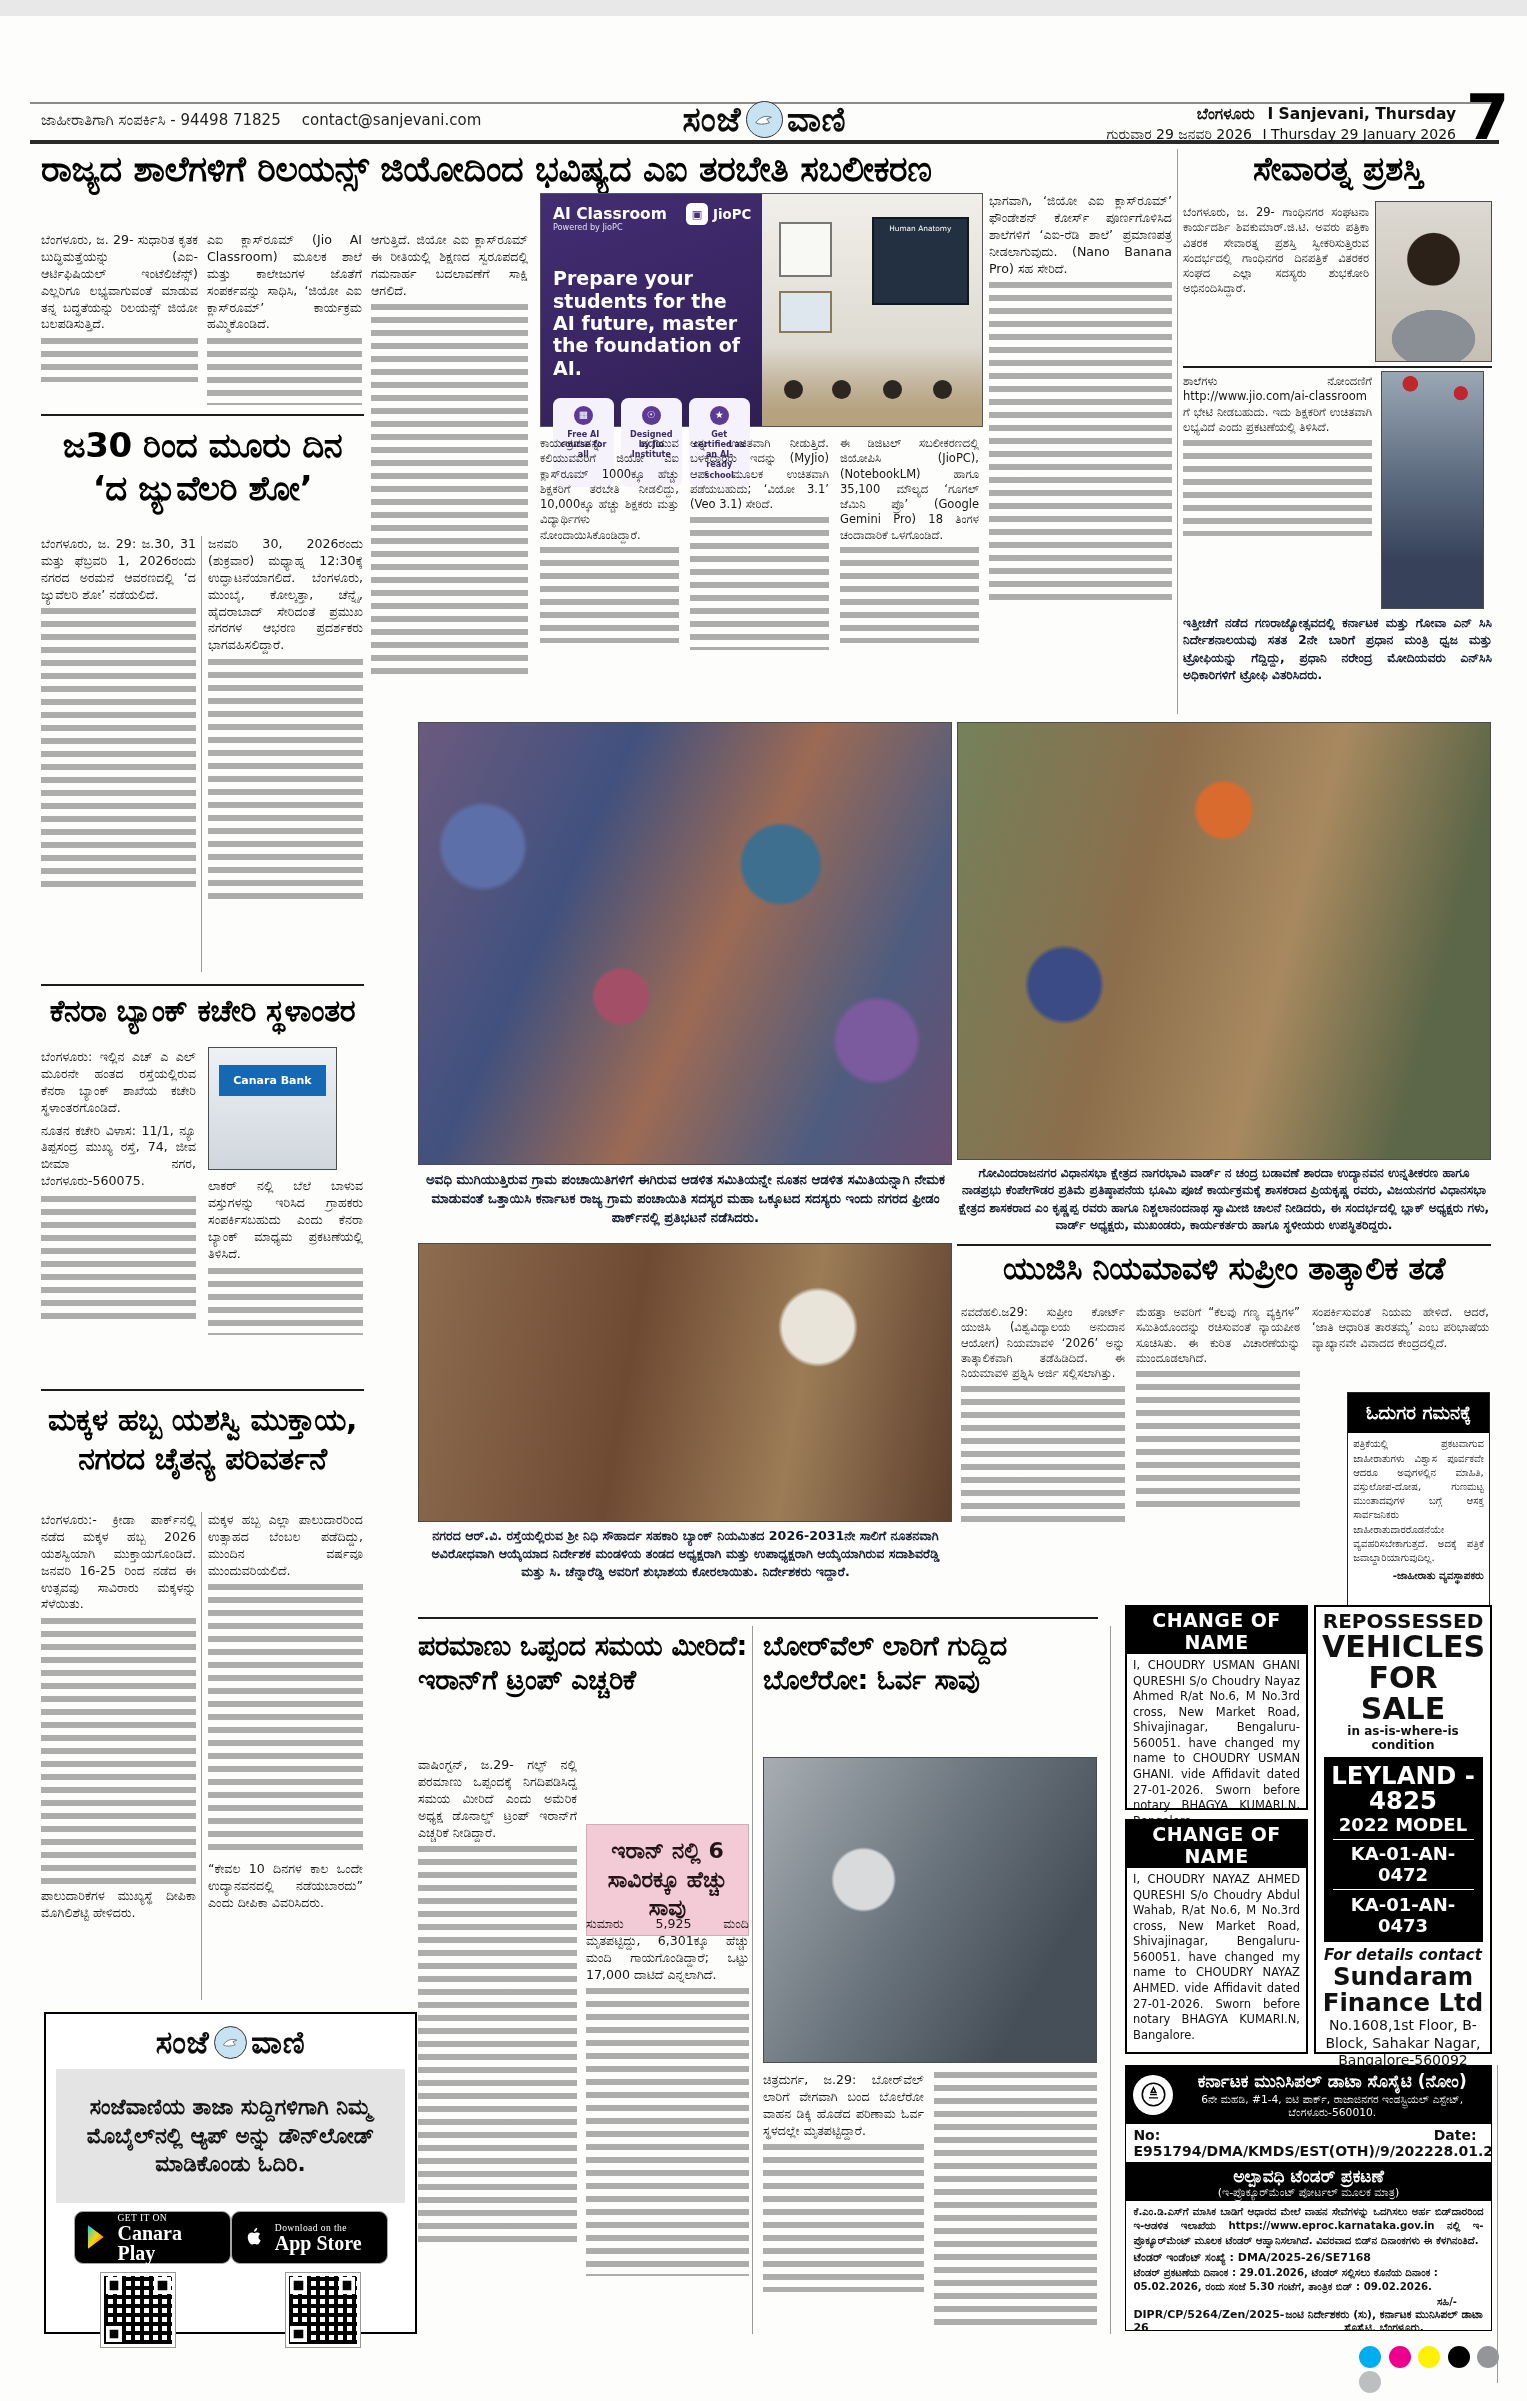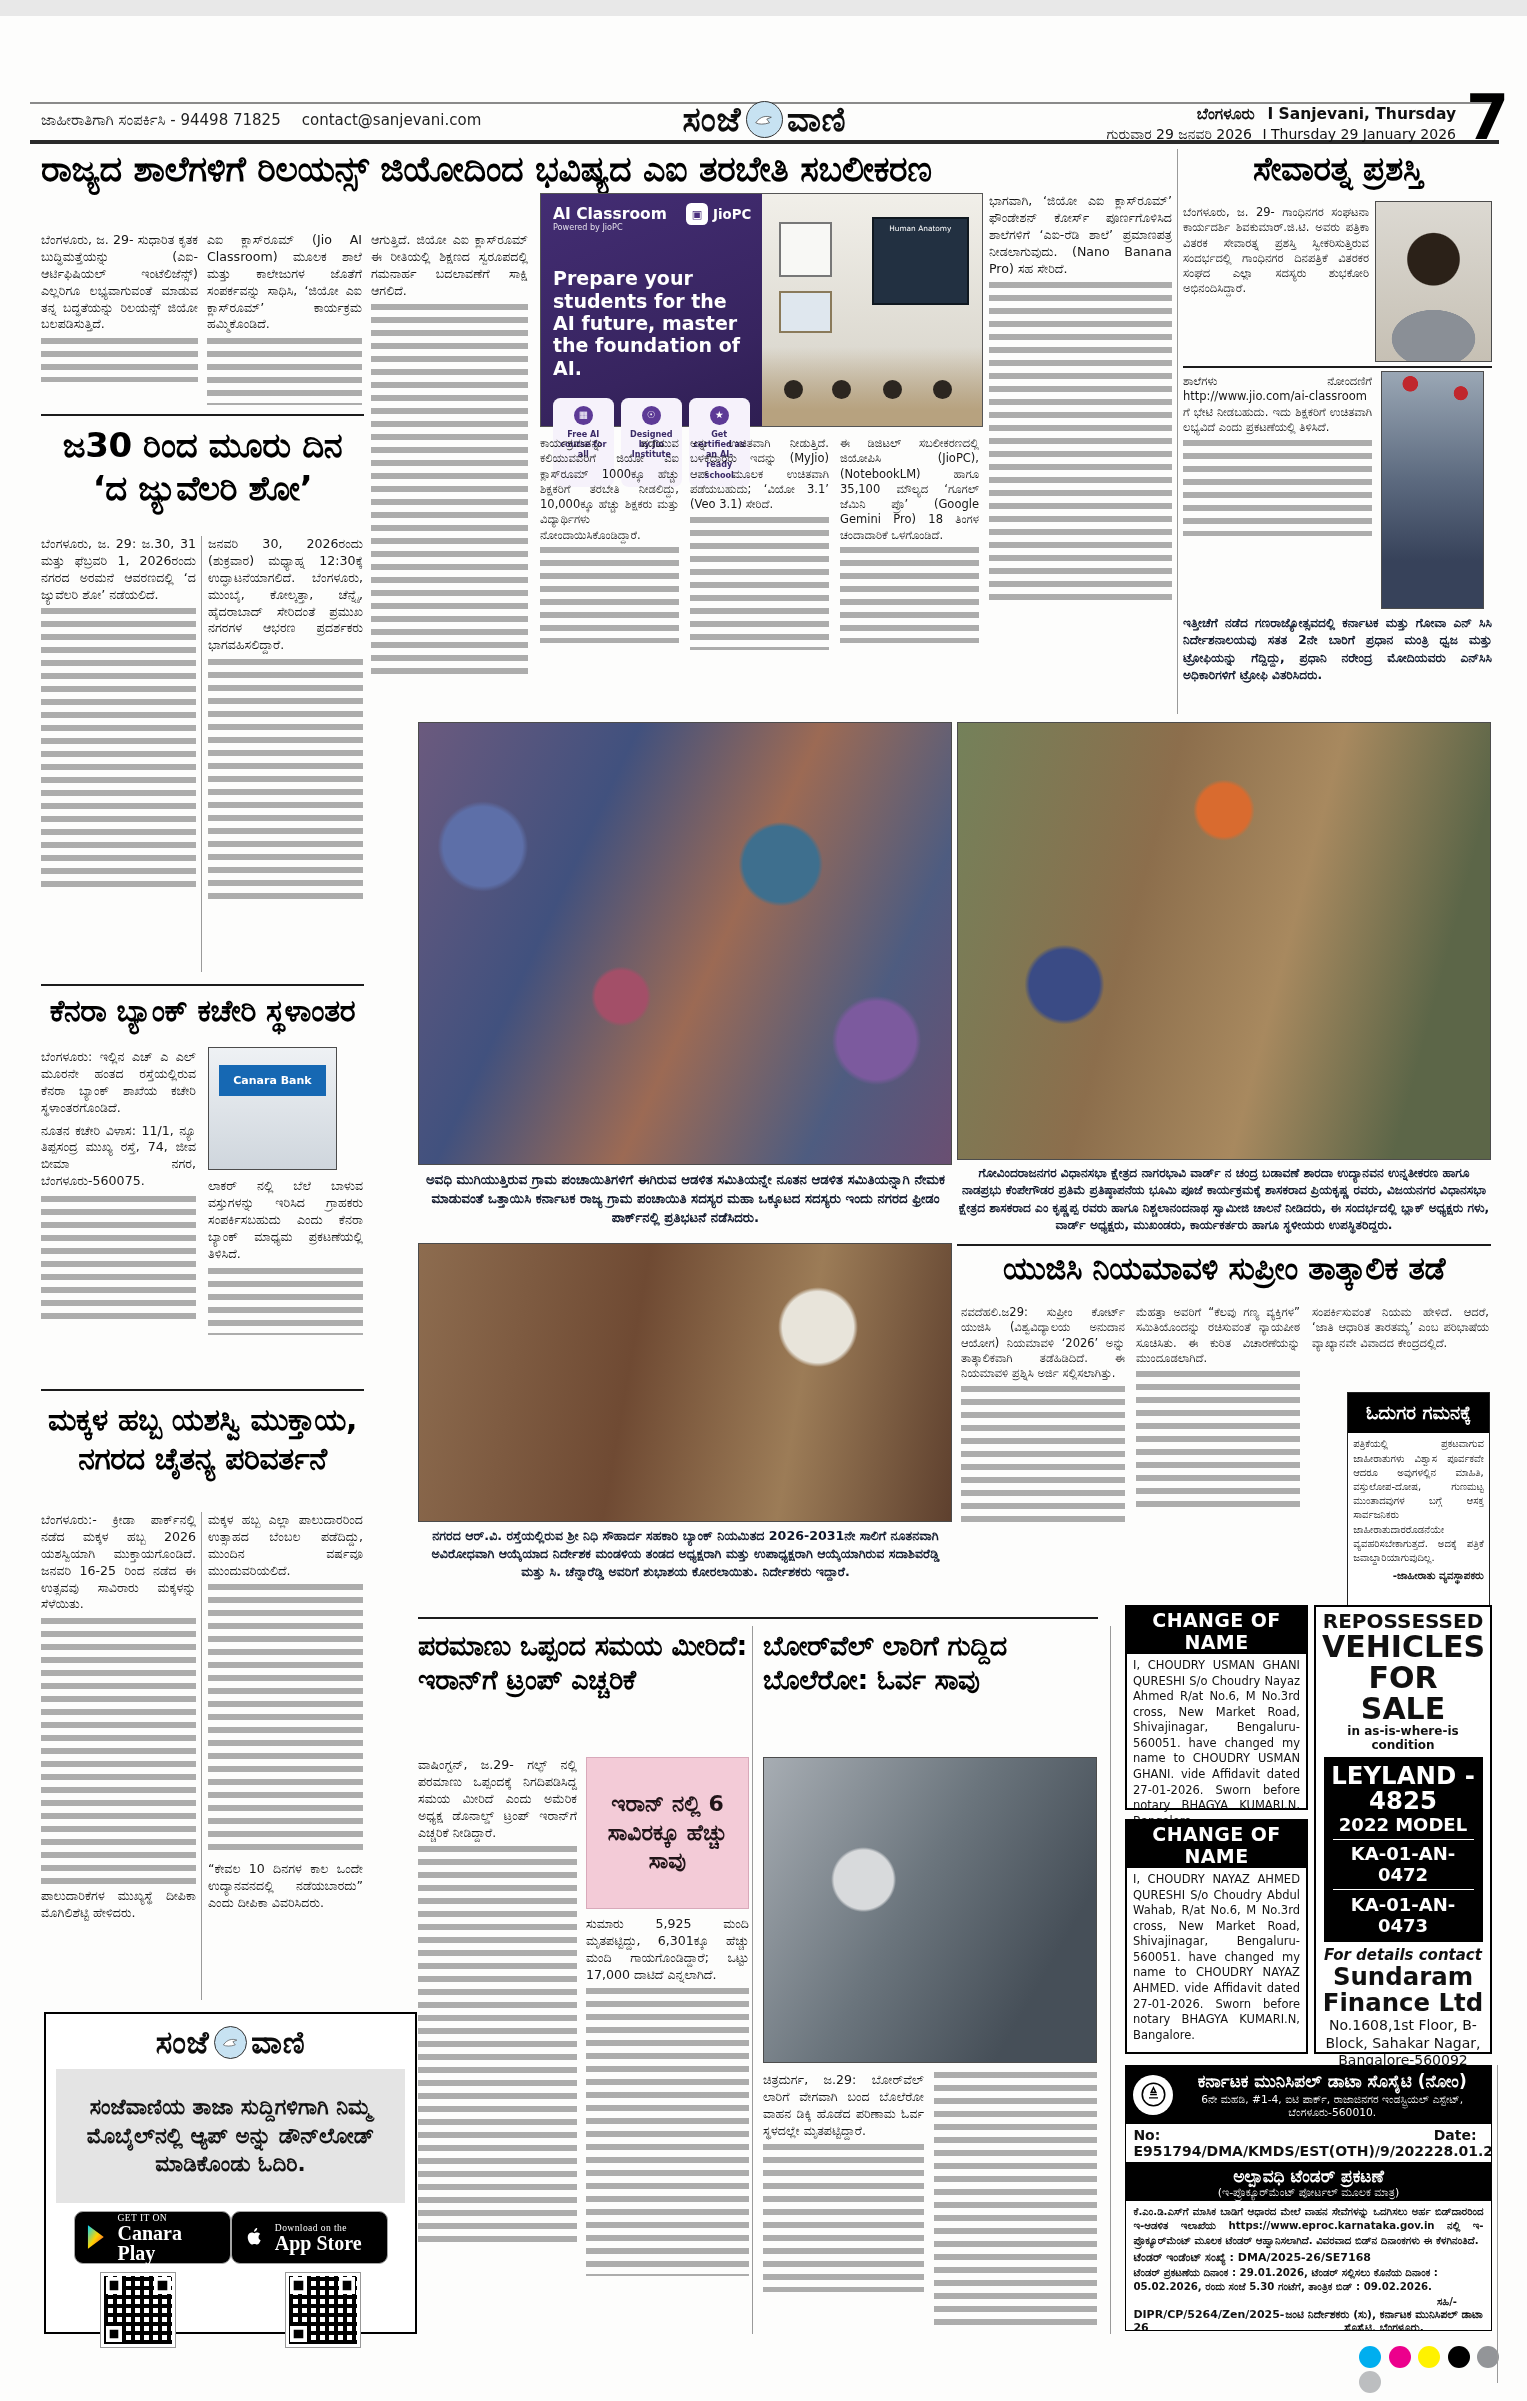--- a/index.html
+++ b/index.html
@@ -329,21 +329,21 @@
 
   <div class="abs photo ph-meeting" style="left:418px;top:1227px;width:534px;height:279px;"></div>
   <div class="abs caption" style="left:423px;top:1511px;width:525px;font-size:12.6px;">ನಗರದ ಆರ್.ವಿ. ರಸ್ತೆಯಲ್ಲಿರುವ ಶ್ರೀ ನಿಧಿ ಸೌಹಾರ್ದ ಸಹಕಾರಿ ಬ್ಯಾಂಕ್ ನಿಯಮಿತದ 2026-2031ನೇ ಸಾಲಿಗೆ ನೂತನವಾಗಿ ಅವಿರೋಧವಾಗಿ ಆಯ್ಕೆಯಾದ ನಿರ್ದೇಶಕ ಮಂಡಳಿಯ ತಂಡದ ಅಧ್ಯಕ್ಷರಾಗಿ ಮತ್ತು ಉಪಾಧ್ಯಕ್ಷರಾಗಿ ಆಯ್ಕೆಯಾಗಿರುವ ಸದಾಶಿವರೆಡ್ಡಿ ಮತ್ತು ಸಿ. ಚೆನ್ನಾರೆಡ್ಡಿ ಅವರಿಗೆ ಶುಭಾಶಯ ಕೋರಲಾಯಿತು. ನಿರ್ದೇಶಕರು ಇದ್ದಾರೆ.</div>
 
   <div class="abs rule" style="left:418px;top:1601px;width:680px;height:2.2px;"></div>
   <div class="abs headline kn" style="left:418px;top:1613px;width:331px;font-size:27px;line-height:1.25;text-align:left;">ಪರಮಾಣು ಒಪ್ಪಂದ ಸಮಯ ಮೀರಿದೆ: ಇರಾನ್‌ಗೆ ಟ್ರಂಪ್ ಎಚ್ಚರಿಕೆ</div>
   <div class="abs body-tx" style="left:418px;top:1741px;width:159px;">
     <p style="margin:0">ವಾಷಿಂಗ್ಟನ್, ಜ.29- ಗಲ್ಫ್ ನಲ್ಲಿ ಪರಮಾಣು ಒಪ್ಪಂದಕ್ಕೆ ನಿಗದಿಪಡಿಸಿದ್ದ ಸಮಯ ಮೀರಿದೆ ಎಂದು ಅಮೆರಿಕ ಅಧ್ಯಕ್ಷ ಡೊನಾಲ್ಡ್ ಟ್ರಂಪ್ ಇರಾನ್‌ಗೆ ಎಚ್ಚರಿಕೆ ನೀಡಿದ್ದಾರೆ.</p>
     <div class="tx-fill" style="height:399px;margin-top:4.4px;"></div>
   </div>
-  <div class="abs pinkbox kn" style="left:586px;top:1741px;width:163px;height:152px;">ಇರಾನ್ ನಲ್ಲಿ 6 ಸಾವಿರಕ್ಕೂ ಹೆಚ್ಚು ಸಾವು</div>
+  <div class="abs pinkbox kn" style="left:586px;top:1808px;width:163px;height:112px;">ಇರಾನ್ ನಲ್ಲಿ 6 ಸಾವಿರಕ್ಕೂ ಹೆಚ್ಚು ಸಾವು</div>
   <div class="abs body-tx" style="left:586px;top:1900px;width:163px;">
     <p style="margin:0">ಸುಮಾರು 5,925 ಮಂದಿ ಮೃತಪಟ್ಟಿದ್ದು, 6,301ಕ್ಕೂ ಹೆಚ್ಚು ಮಂದಿ ಗಾಯಗೊಂಡಿದ್ದಾರೆ; ಒಟ್ಟು 17,000 ದಾಟಿದೆ ಎನ್ನಲಾಗಿದೆ.</p>
     <div class="tx-fill" style="height:288px;margin-top:4.4px;"></div>
   </div>
 
   <div class="abs vr" style="left:752px;top:1610px;height:708px;"></div>
 
   <div class="abs headline kn" style="left:763px;top:1613px;width:334px;font-size:27px;line-height:1.25;">ಬೋರ್‌ವೆಲ್ ಲಾರಿಗೆ ಗುದ್ದಿದ ಬೊಲೆರೋ: ಓರ್ವ ಸಾವು</div>
   <div class="abs photo ph-crash" style="left:763px;top:1741px;width:334px;height:306px;"></div>
   <div class="abs body-tx" style="left:763px;top:2056px;width:161px;">

